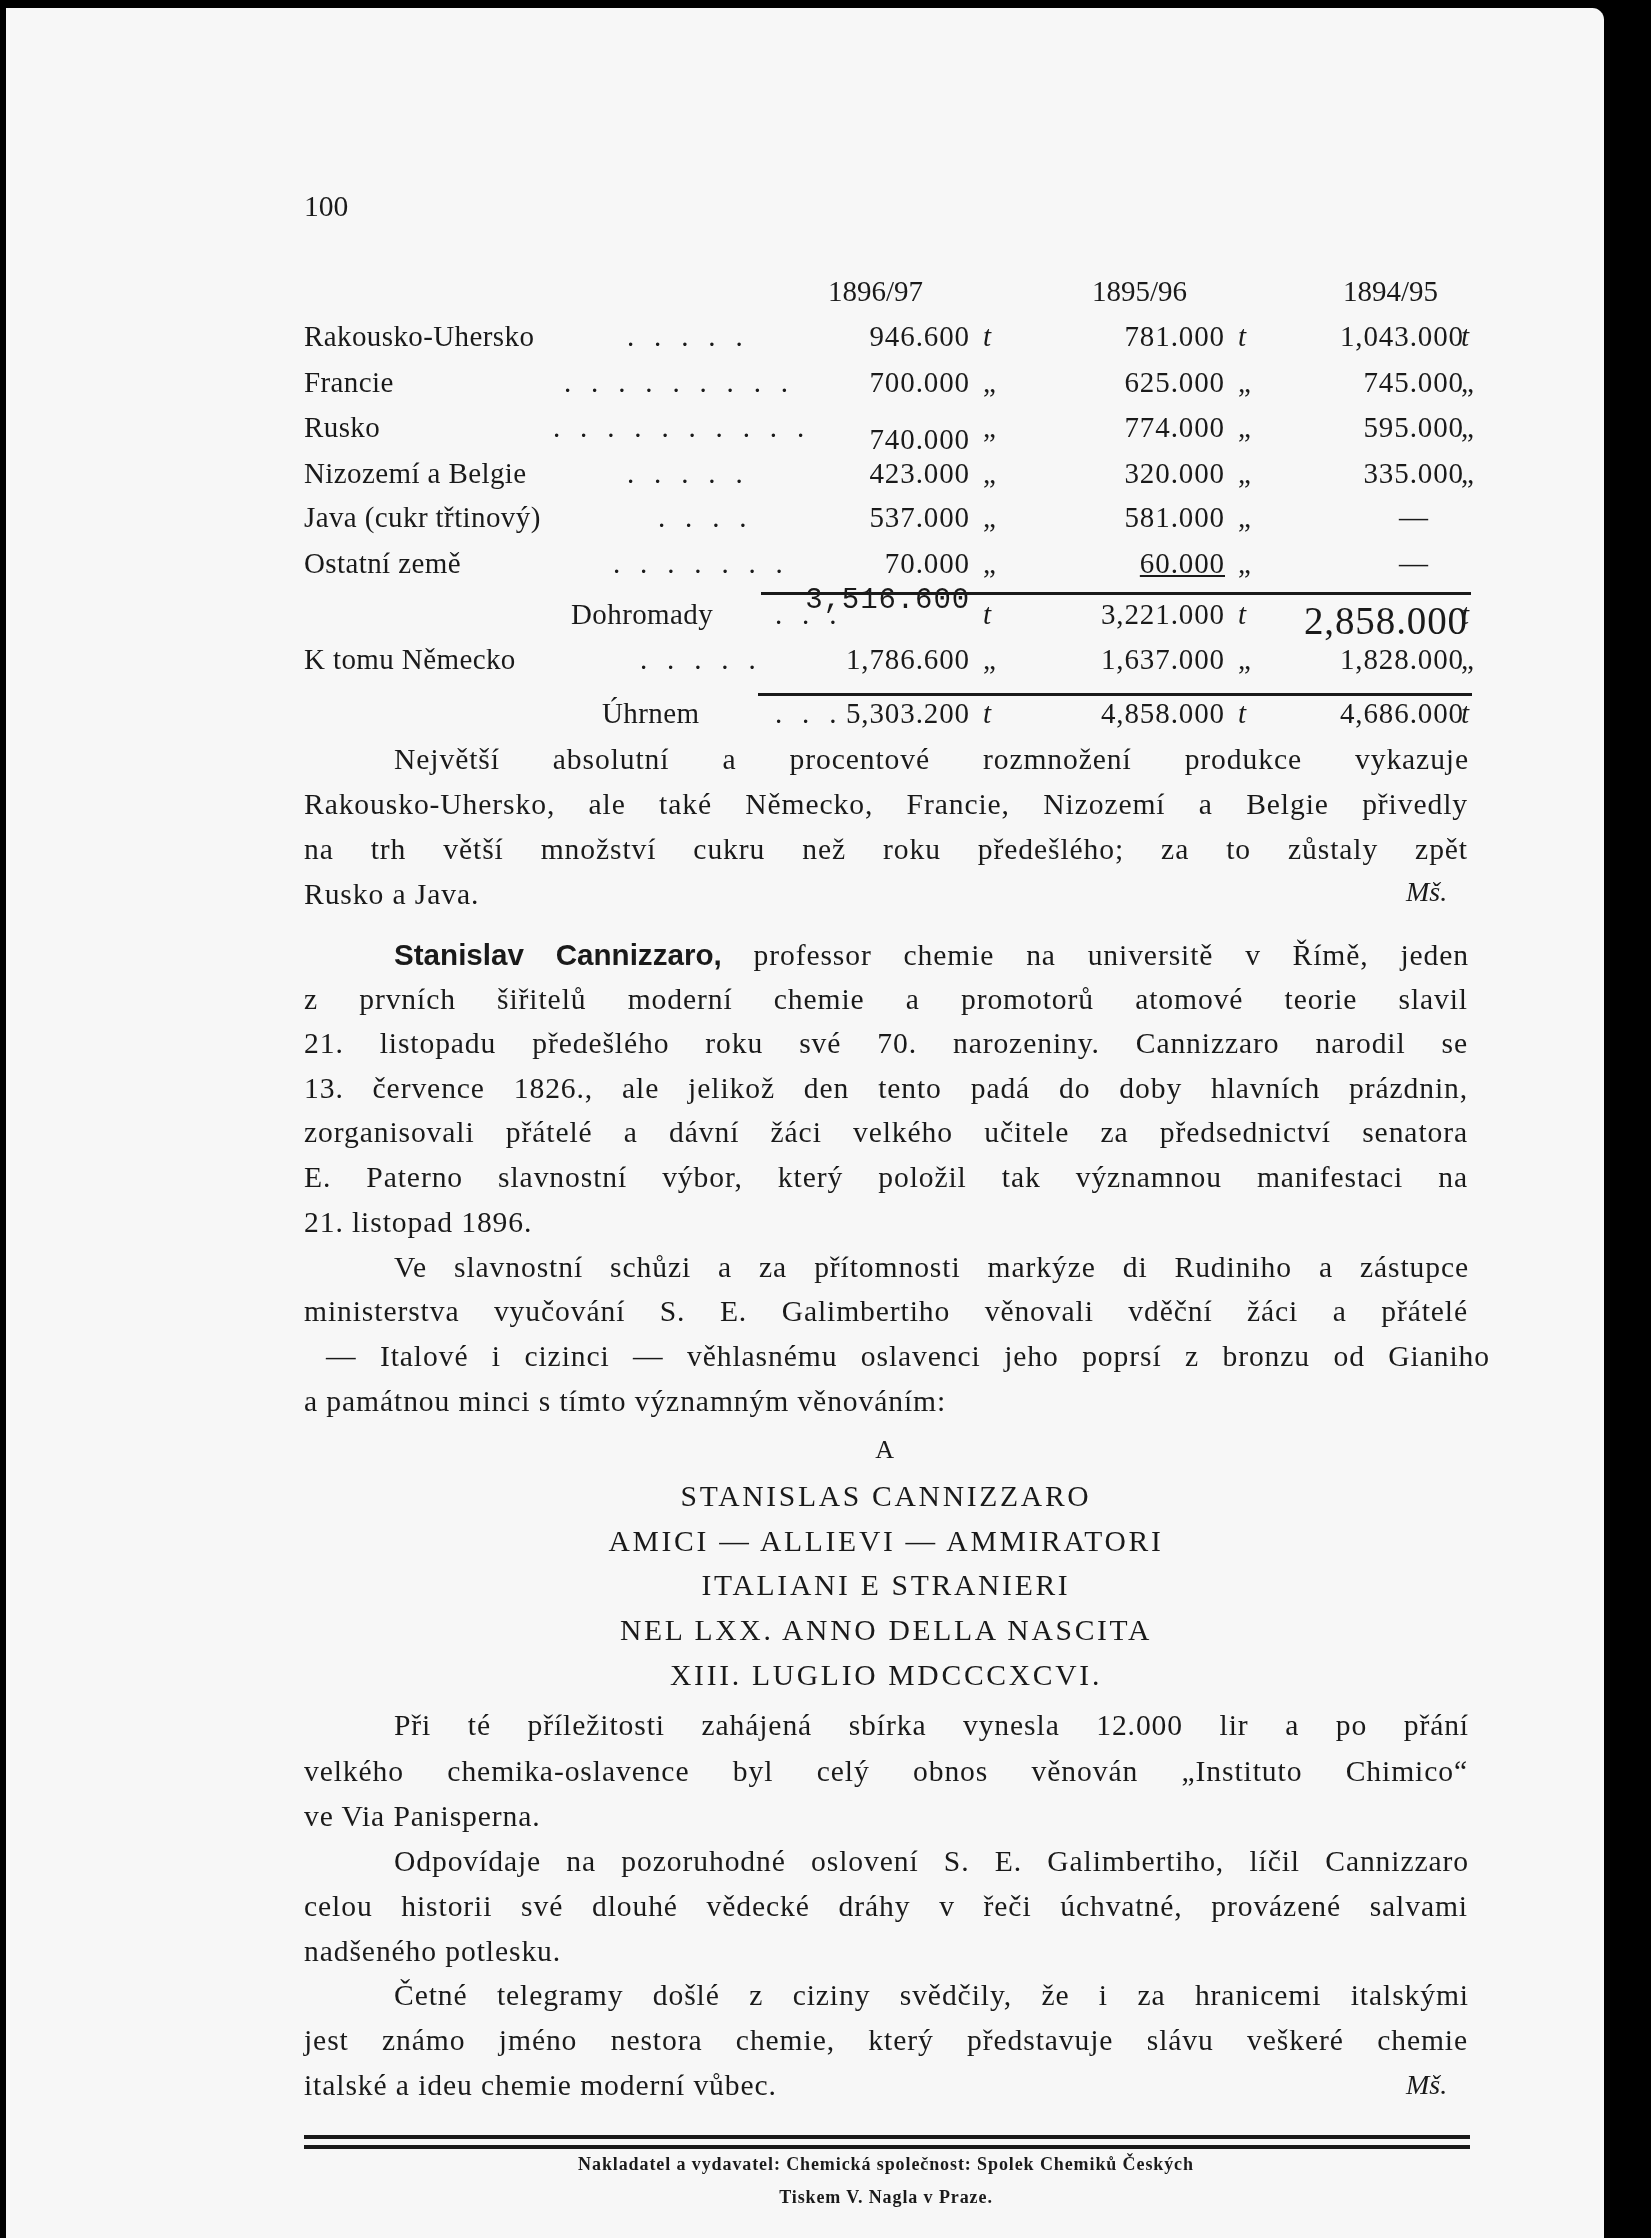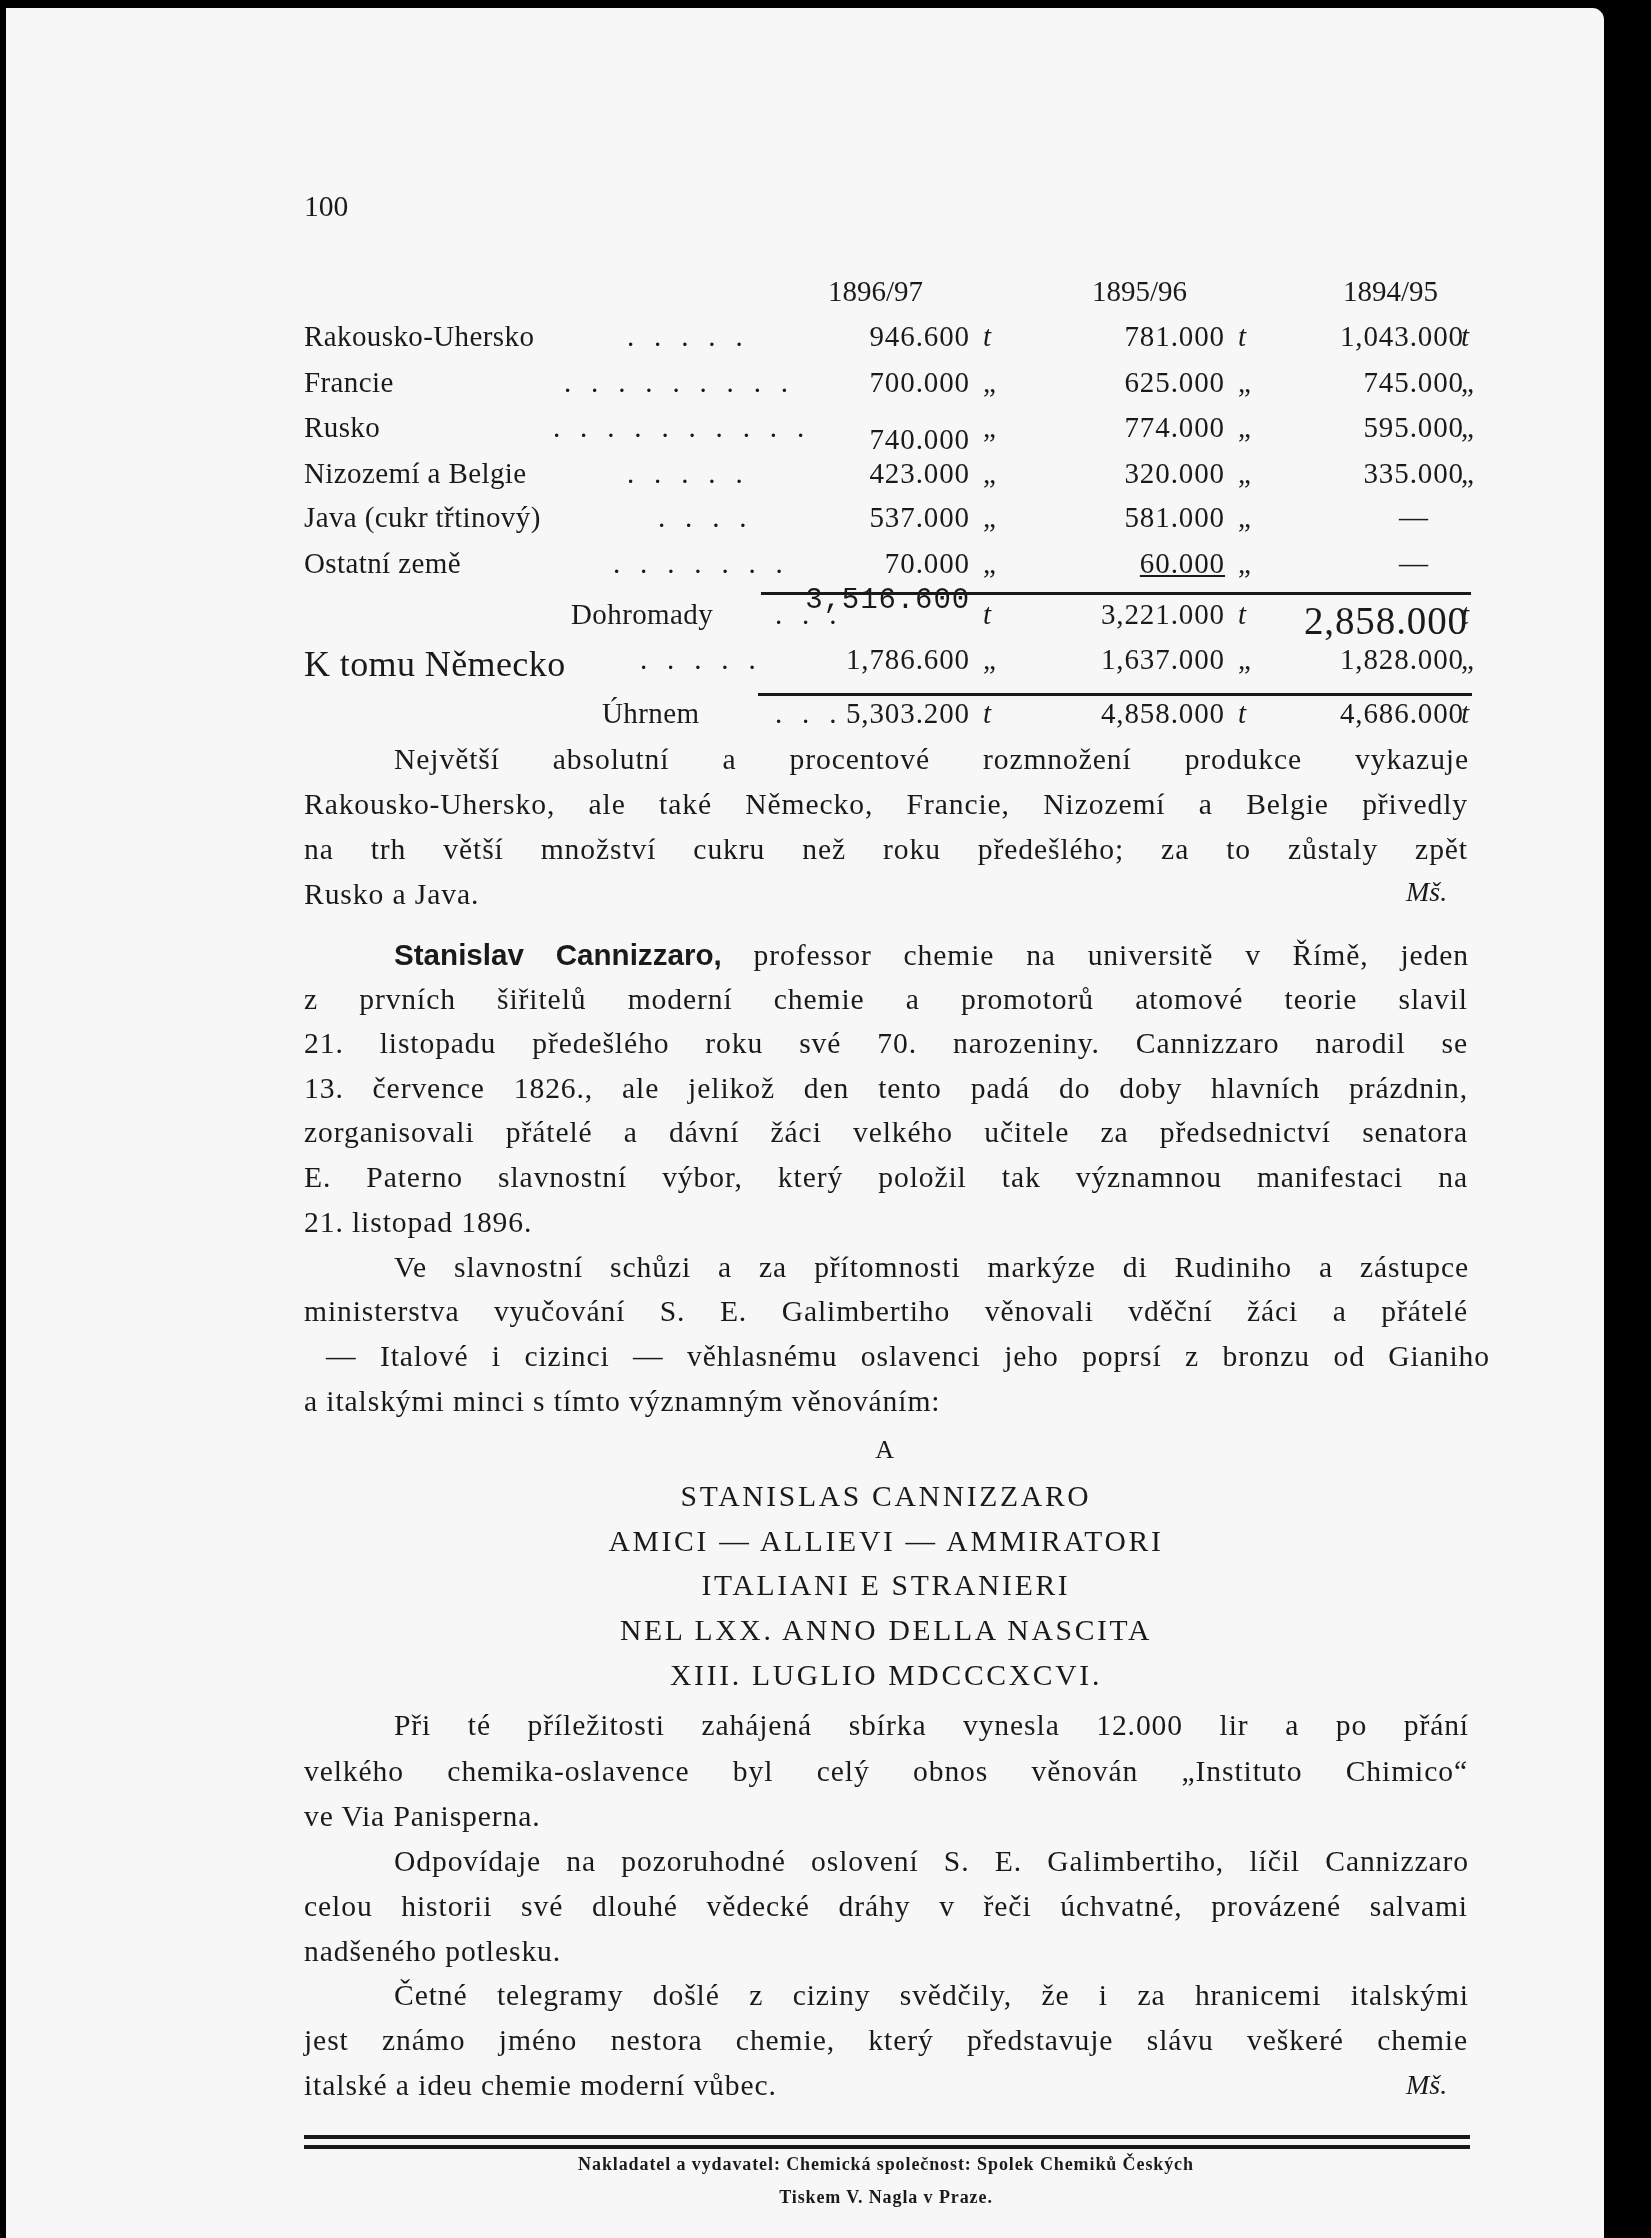--- a/index.html
+++ b/index.html
@@ -90,21 +90,21 @@
     <div class="abs" style="left:1238px; top:547px; font-size:29px; ">„</div>
     <div class="abs" style="right:223px; top:547px; font-size:29px; letter-spacing:0.9px;">—</div>
     <div class="abs" style="left:571px; top:598px; font-size:29px; letter-spacing:0.4px;">Dohromady</div>
     <div class="abs" style="left:775px; top:598px; font-size:29px; letter-spacing:6.3px;">. . .</div>
     <div class="abs" style="right:682px; top:584px; font-size:29px; letter-spacing:0.9px;font-family:Liberation Mono, monospace;">3,516.600</div>
     <div class="abs" style="left:983px; top:598px; font-size:29px; font-style:italic;">t</div>
     <div class="abs" style="right:427px; top:598px; font-size:29px; letter-spacing:0.9px;">3,221.000</div>
     <div class="abs" style="left:1238px; top:598px; font-size:29px; font-style:italic;">t</div>
     <div class="abs" style="right:184px; top:598px; font-size:39px; letter-spacing:0.9px;">2,858.000</div>
     <div class="abs" style="left:1461px; top:598px; font-size:29px; font-style:italic;">t</div>
-    <div class="abs" style="left:304px; top:643px; font-size:36px; letter-spacing:0.4px;">K tomu Německo</div>
+    <div class="abs" style="left:304px; top:643px; font-size:29px; letter-spacing:0.4px;">K tomu Německo</div>
     <div class="abs" style="left:640px; top:643px; font-size:29px; letter-spacing:6.3px;">. . . . .</div>
     <div class="abs" style="right:682px; top:643px; font-size:29px; letter-spacing:0.9px;">1,786.600</div>
     <div class="abs" style="left:983px; top:643px; font-size:29px; ">„</div>
     <div class="abs" style="right:427px; top:643px; font-size:29px; letter-spacing:0.9px;">1,637.000</div>
     <div class="abs" style="left:1238px; top:643px; font-size:29px; ">„</div>
     <div class="abs" style="right:188px; top:643px; font-size:29px; letter-spacing:0.9px;">1,828.000</div>
     <div class="abs" style="left:1461px; top:643px; font-size:29px; ">„</div>
     <div class="abs" style="left:602px; top:697px; font-size:29px; letter-spacing:0.4px;">Úhrnem</div>
     <div class="abs" style="left:775px; top:697px; font-size:29px; letter-spacing:6.3px;">. . .</div>
     <div class="abs" style="right:682px; top:697px; font-size:29px; letter-spacing:0.9px;">5,303.200</div>
@@ -136,21 +136,21 @@
     <div class="line" style="top: 1072px;">13. července 1826., ale jelikož den tento padá do doby hlavních prázdnin,</div>
     <div class="line" style="top: 1116px;">zorganisovali přátelé a dávní žáci velkého učitele za předsednictví senatora</div>
     <div class="line" style="top: 1161px;">E. Paterno slavnostní výbor, který položil tak významnou manifestaci na</div>
     <div class="line last" style="top: 1206px;">21. listopad 1896.</div>
   </div>
 
 <div id="p3">
     <div class="line indent" style="top: 1251px;">Ve slavnostní schůzi a za přítomnosti markýze di Rudiniho a zástupce</div>
     <div class="line" style="top: 1295px;">ministerstva vyučování S. E. Galimbertiho věnovali vděční žáci a přátelé</div>
     <div class="line" style="top: 1340px; margin-left: 22px;">— Italové i cizinci — věhlasnému oslavenci jeho poprsí z bronzu od Gianiho</div>
-    <div class="line last" style="top: 1385px;">a italskými minci s tímto významným věnováním:</div>
+    <div class="line last" style="top: 1385px;">a památnou minci s tímto významným věnováním:</div>
   </div>
 
 <div id="ded">
     <div class="ded" style="top: 1435px; font-size: 26px;">A</div>
     <div class="ded" style="top: 1480px; font-size: 29.6px;">STANISLAS CANNIZZARO</div>
     <div class="ded" style="top: 1525px; font-size: 29.6px;">AMICI — ALLIEVI — AMMIRATORI</div>
     <div class="ded" style="top: 1569px; font-size: 29.6px;">ITALIANI E STRANIERI</div>
     <div class="ded" style="top: 1614px; font-size: 29.6px;">NEL LXX. ANNO DELLA NASCITA</div>
     <div class="ded" style="top: 1659px; font-size: 29.6px;">XIII. LUGLIO MDCCCXCVI.</div>
   </div>

